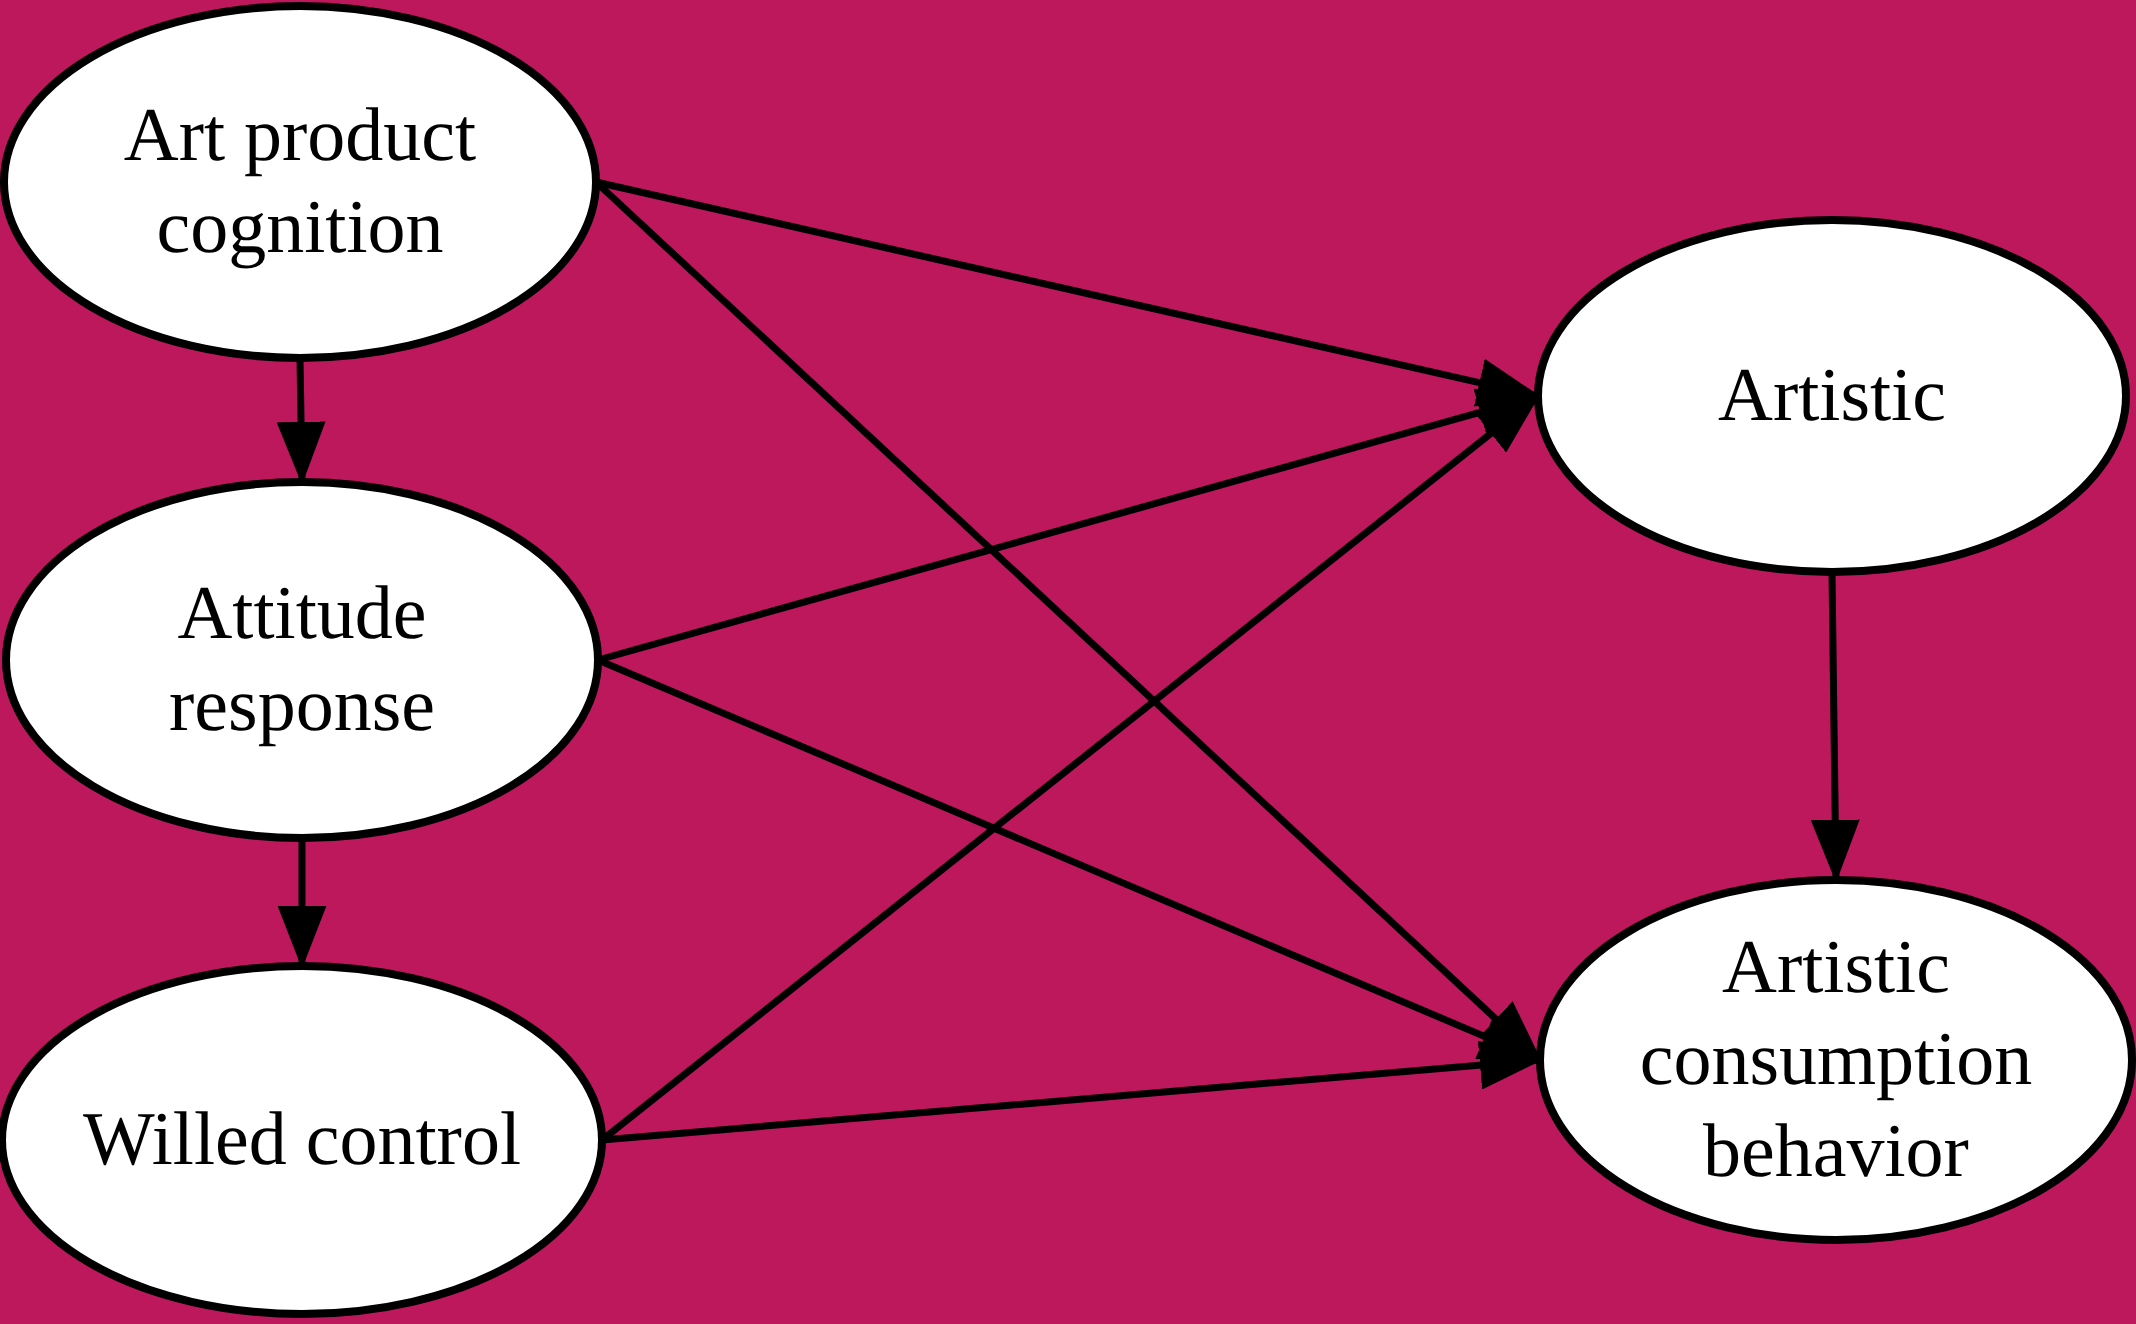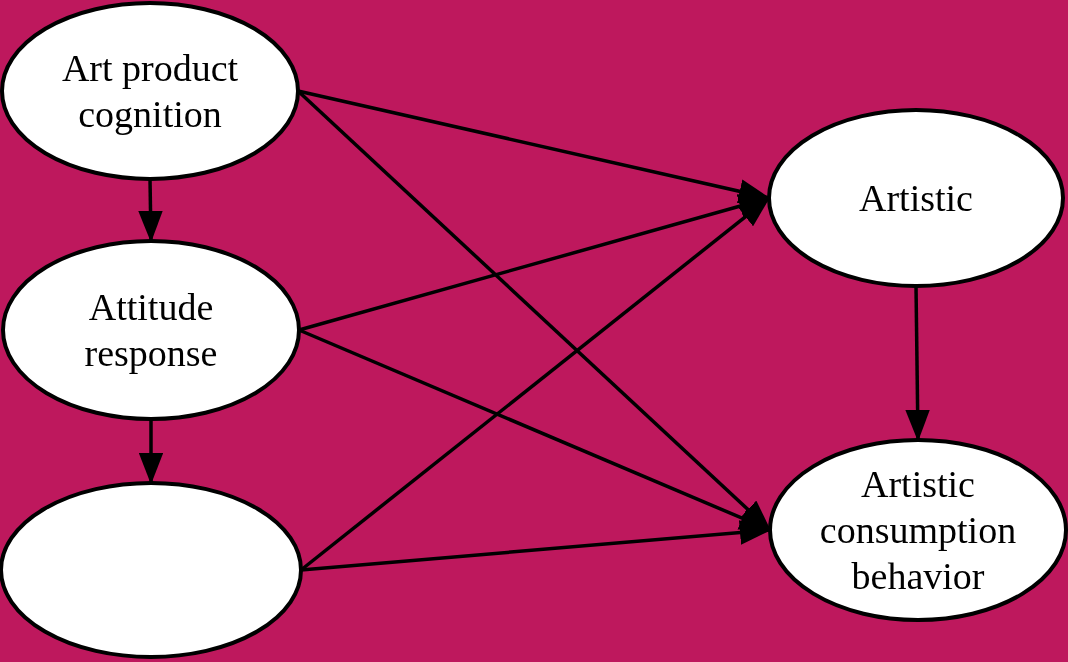--- a/index.html
+++ b/index.html
@@ -67,18 +67,19 @@
         <line x1="299" y1="330" x2="770" y2="530" stroke="#000000" stroke-width="3.5" marker-end="url(#arrowhead)"></line>
         <line x1="301" y1="570" x2="769" y2="198" stroke="#000000" stroke-width="3.5" marker-end="url(#arrowhead)"></line>
         <line x1="301" y1="570" x2="770" y2="530" stroke="#000000" stroke-width="3.5" marker-end="url(#arrowhead)"></line>
       </g>
   </svg>
   <div class="labels-layer">
       <div class="node-label" style="left: 2px; top: 3px; width: 296px; height: 176px; color: rgb(0, 0, 0);">Art product
 cognition</div>
       <div class="node-label" style="left: 3px; top: 241px; width: 296px; height: 178px; color: rgb(0, 0, 0);">Attitude
 response</div>
+      <div class="node-label" style="left: 1px; top: 483px; width: 300px; height: 174px; color: rgb(0, 0, 0);">Willed control</div>
       <div class="node-label" style="left: 769px; top: 110px; width: 294px; height: 176px; color: rgb(0, 0, 0);">Artistic</div>
       <div class="node-label" style="left: 770px; top: 440px; width: 296px; height: 180px; color: rgb(0, 0, 0);">Artistic
 consumption
 behavior</div>
     </div>
 </div>
 
 </body></html>

